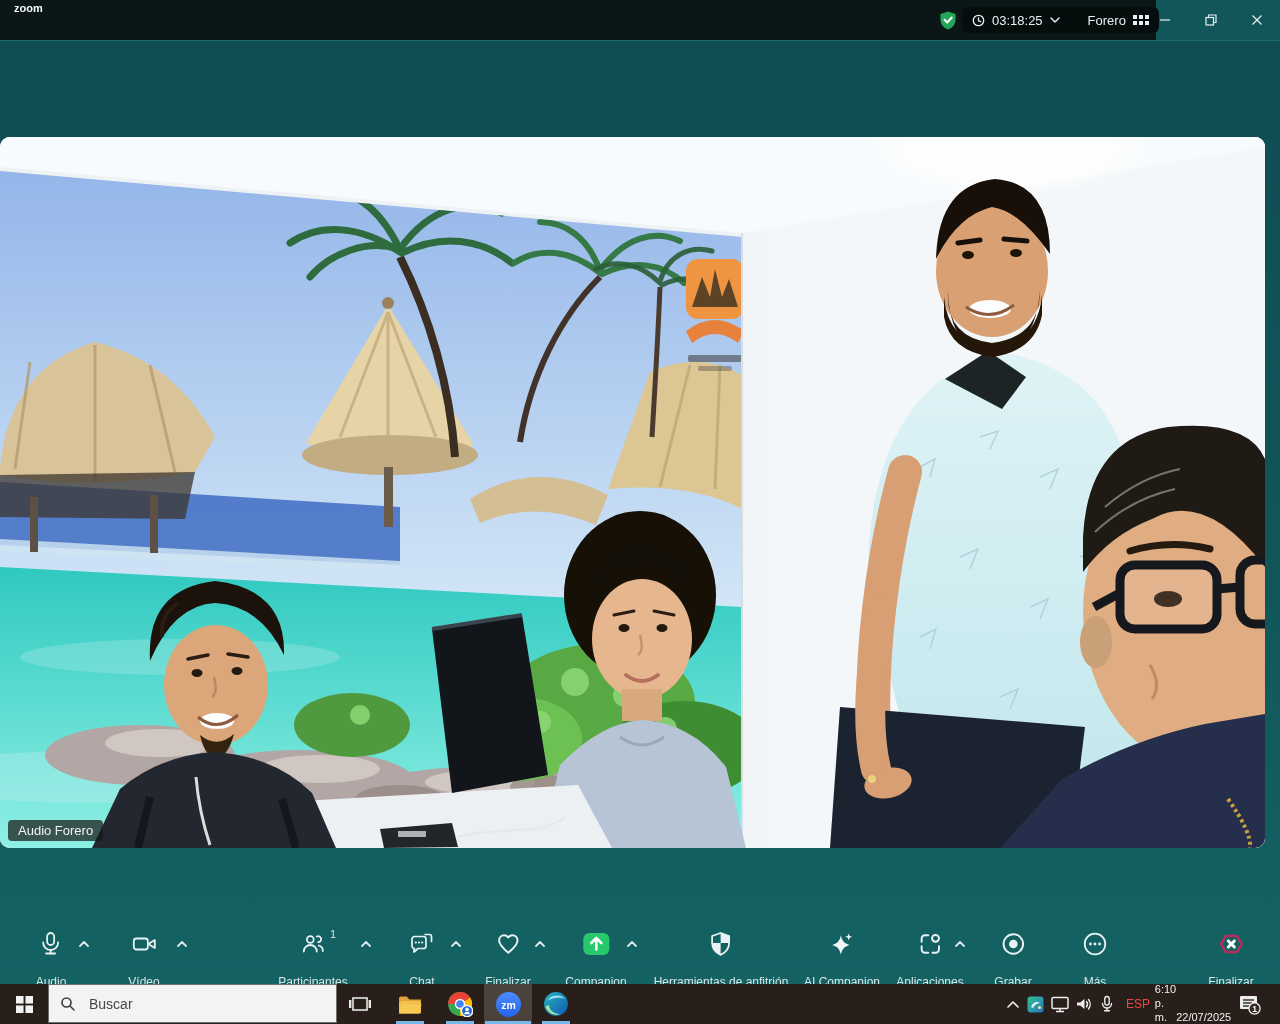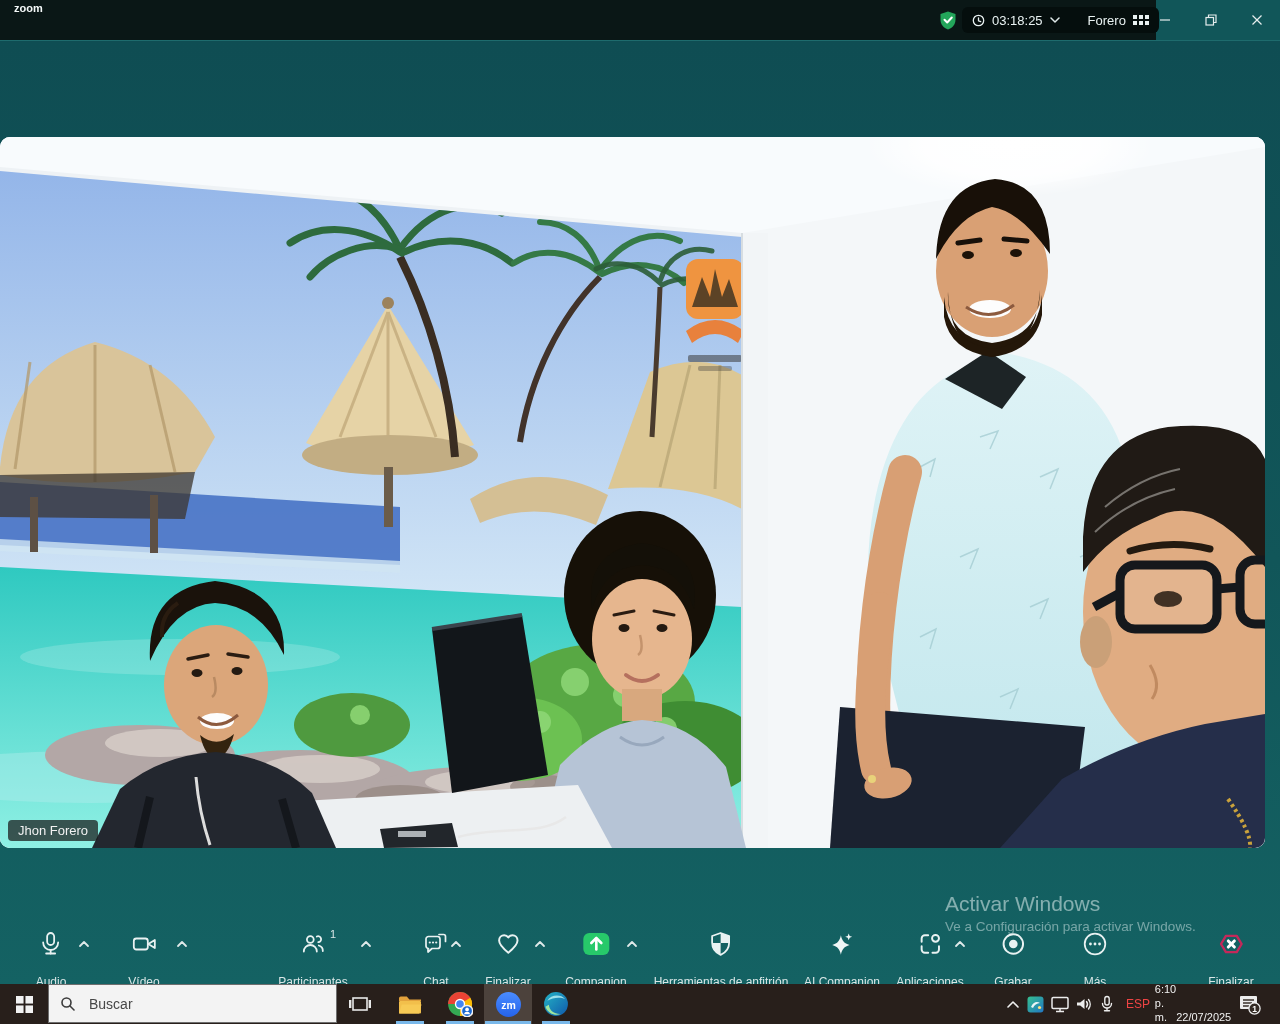--- a/index.html
+++ b/index.html
@@ -346,27 +346,23 @@
         <line x1="1120" y1="456" x2="1094" y2="470" stroke="#15181c" stroke-width="9"></line>
         <path d="M1130,414 Q1170,402 1210,412" fill="none" stroke="#241a10" stroke-width="7" stroke-linecap="round"></path>
         <ellipse cx="1168" cy="462" rx="14" ry="8" fill="#241a12" opacity="0.85"></ellipse>
         <path d="M1150,528 Q1162,548 1152,562" fill="none" stroke="#c08a60" stroke-width="3"></path>
         <ellipse cx="1245" cy="638" rx="22" ry="10" fill="#fdfdfd"></ellipse>
         <path d="M1222,630 Q1248,658 1265,648" fill="none" stroke="#7a4a35" stroke-width="4"></path>
         <path d="M1000,711 L1062,642 Q1132,602 1205,587 L1265,577 L1265,711 Z" fill="#252e4a"></path>
         <path d="M1228,662 Q1252,696 1250,711" fill="none" stroke="#caa23c" stroke-width="4" stroke-dasharray="3,3"></path>
       </g>
     </svg>
-    <div class="nametag">Jhon Forero</div>
-  </div>
-
-  <div class="watermark" style="left:945px;top:851px">
-    <div class="wm1">Activar Windows</div>
-    <div class="wm2">Ve a Configuración para activar Windows.</div>
-  </div>
+    <div class="nametag">Audio Forero</div>
+  </div>
+
 </div>
 
 <button class="titem" style="left:51px">
   <span class="ticon">
     <svg width="24" height="26" viewBox="0 0 24 26" fill="none" stroke="#e9f2f2" stroke-width="1.8" stroke-linecap="round">
         <rect x="8.5" y="2" width="7" height="12" rx="3.5"></rect>
         <path d="M4.5,11.5 a7.5,7.5 0 0 0 15,0"></path>
         <line x1="12" y1="19" x2="12" y2="22.5"></line>
         <line x1="7.5" y1="22.5" x2="16.5" y2="22.5"></line>
       </svg>
@@ -405,21 +401,21 @@
     <span class="pcount">1</span>
   </span>
   <span class="tlabel">Participantes</span>
 </button>
 <span class="chev" style="left:366px">
     <svg width="12" height="8" viewBox="0 0 12 8">
       <polyline points="2,6 6,2 10,6" fill="none" stroke="#dfe9e9" stroke-width="1.8" stroke-linecap="round" stroke-linejoin="round"></polyline>
     </svg>
   </span>
 
-<button class="titem" style="left:436px">
+<button class="titem" style="left:422px">
   <span class="ticon">
     <svg width="26" height="26" viewBox="0 0 26 26" fill="none" stroke="#e9f2f2" stroke-width="1.7" stroke-linecap="round" stroke-linejoin="round">
         <path d="M16,3.5 h4.5 a2,2 0 0 1 2,2 v5"></path>
         <path d="M3,8 a2.5,2.5 0 0 1 2.5,-2.5 h9 a2.5,2.5 0 0 1 2.5,2.5 v7 a2.5,2.5 0 0 1 -2.5,2.5 h-5.5 l-4,3.5 v-3.5 H5.5 A2.5,2.5 0 0 1 3,15 Z"></path>
         <g fill="#e9f2f2" stroke="none">
           <circle cx="6.8" cy="11.5" r="1.1"></circle>
           <circle cx="10" cy="11.5" r="1.1"></circle>
           <circle cx="13.2" cy="11.5" r="1.1"></circle>
         </g>
       </svg>

